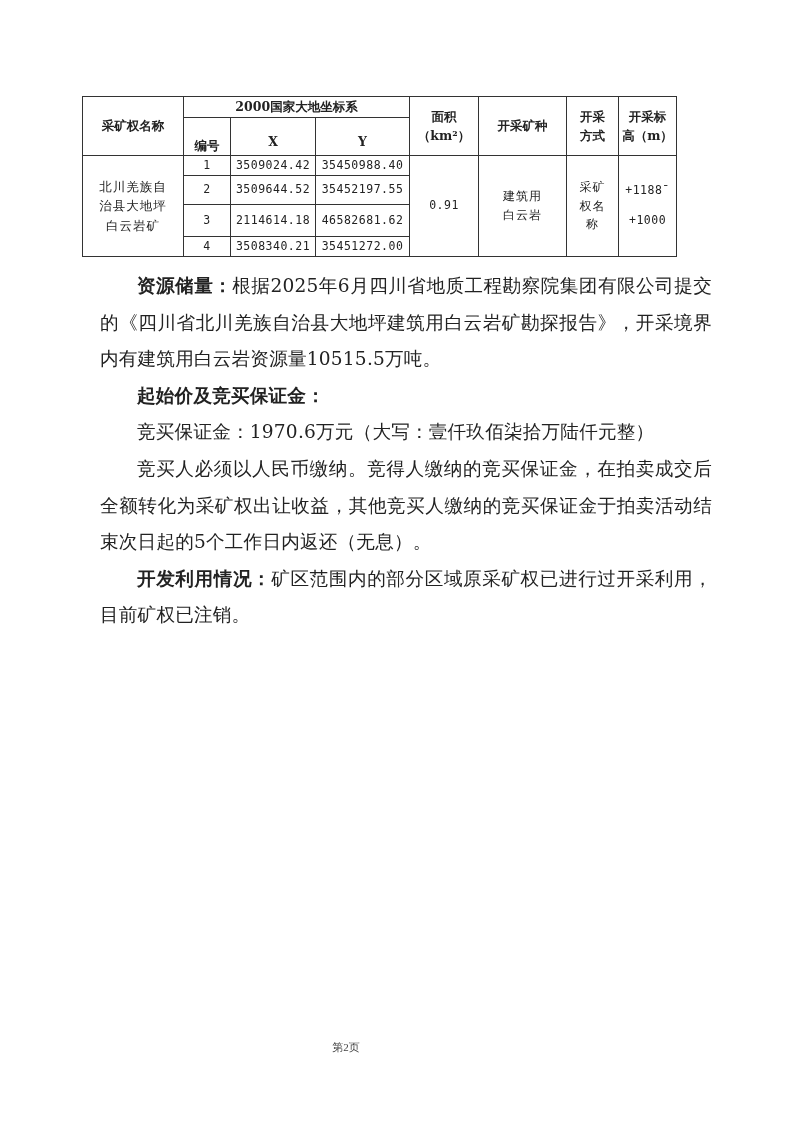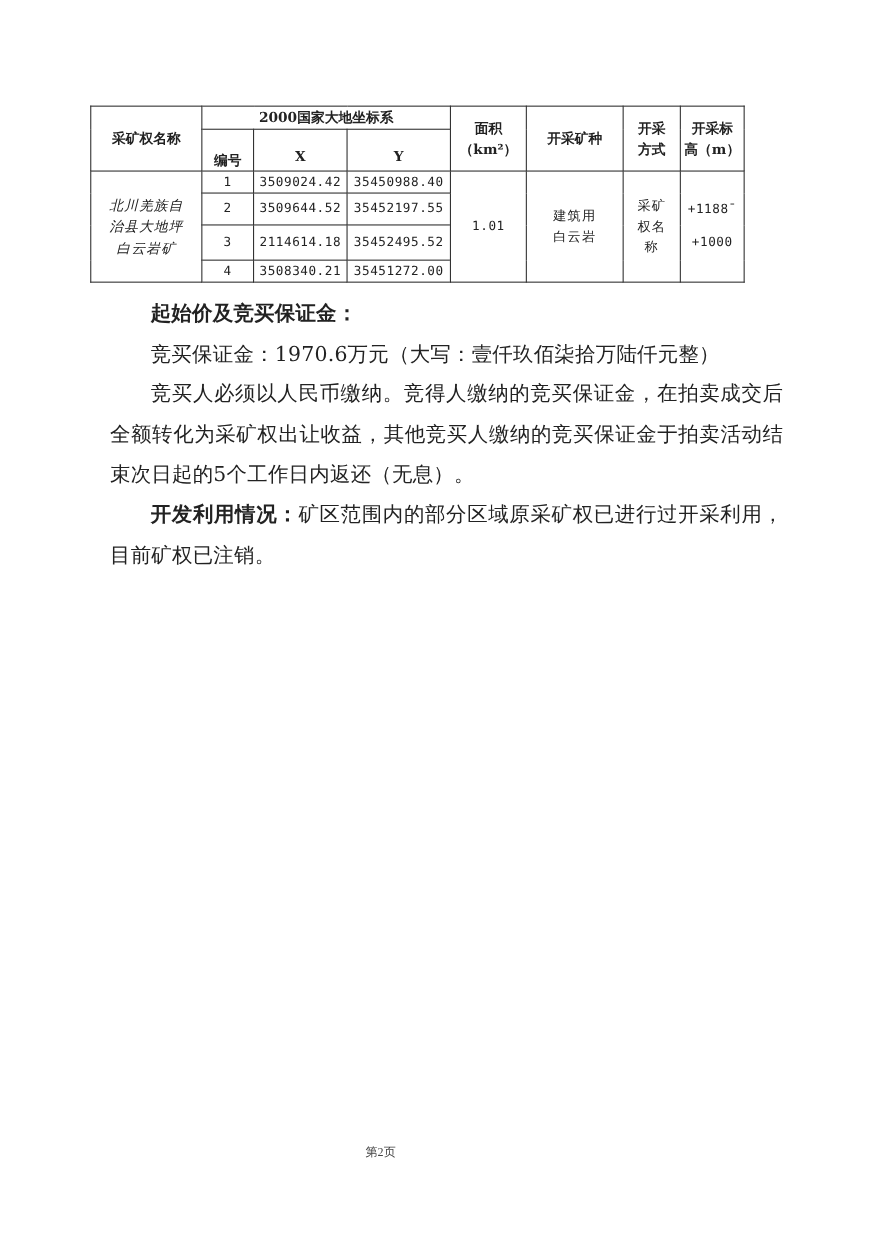--- a/index.html
+++ b/index.html
@@ -63,56 +63,59 @@
         <div>高（m）</div>
       </th>
     </tr>
     <tr class="h2">
       <th style="vertical-align:bottom;padding-bottom:0;">编号</th>
       <th style="vertical-align:bottom;padding-bottom:4px;">X</th>
       <th style="vertical-align:bottom;padding-bottom:4px;">Y</th>
     </tr>
     <tr class="r1">
       <td rowspan="4" style="padding:0 10px;">
-        <span style="display:block;line-height:1.55;letter-spacing:1px;font-size:12.5px;font-style:italic;">北川羌族自治县大地坪白云岩矿</span>
+        <span style="display:block;line-height:1.55;letter-spacing:1px;font-size:12.5px;">北川羌族自治县大地坪白云岩矿</span>
       </td>
       <td class="num">1</td>
       <td class="num">3509024.42</td>
       <td class="num">35450988.40</td>
-      <td rowspan="4" class="num">1.01</td>
+      <td rowspan="4" class="num">0.91</td>
       <td rowspan="4" style="padding:0 20px;">
         <span style="display:block;letter-spacing:1px;">建筑用白云岩</span>
       </td>
       <td rowspan="4" style="padding:0 12px;">
         <span style="display:block;letter-spacing:1px;">采矿权名称</span>
       </td>
       <td rowspan="4" class="elev num">
         <span class="top">+1188¯</span>
         <span>+1000</span>
       </td>
     </tr>
     <tr class="r2">
       <td class="num">2</td>
       <td class="num">3509644.52</td>
       <td class="num">35452197.55</td>
     </tr>
     <tr class="r3">
       <td class="num">3</td>
       <td class="num">2114614.18</td>
-      <td class="num">35452495.52</td>
+      <td class="num">46582681.62</td>
     </tr>
     <tr class="r4">
       <td class="num">4</td>
       <td class="num">3508340.21</td>
       <td class="num">35451272.00</td>
     </tr>
   </tbody>
     </table>
 
   <div class="body-text">
+    <p class="indent">
+      <span class="bold">资源储量：</span><span>根据2025年6月四川省地质工程勘察院集团有限公司提交的《四川省北川羌族自治县大地坪建筑用白云岩矿勘探报告》，开采境界内有建筑用白云岩资源量10515.5万吨。</span>
+    </p>
     <p class="indent bold">起始价及竞买保证金：</p>
     <p class="indent">竞买保证金：1970.6万元（大写：壹仟玖佰柒拾万陆仟元整）</p>
     <p class="indent">竞买人必须以人民币缴纳。竞得人缴纳的竞买保证金，在拍卖成交后全额转化为采矿权出让收益，其他竞买人缴纳的竞买保证金于拍卖活动结束次日起的5个工作日内返还（无息）。</p>
     <p class="indent">
       <span class="bold">开发利用情况：</span><span>矿区范围内的部分区域原采矿权已进行过开采利用，目前矿权已注销。</span>
     </p>
   </div>
 
   <div class="footer">第2页</div>
 </div>

